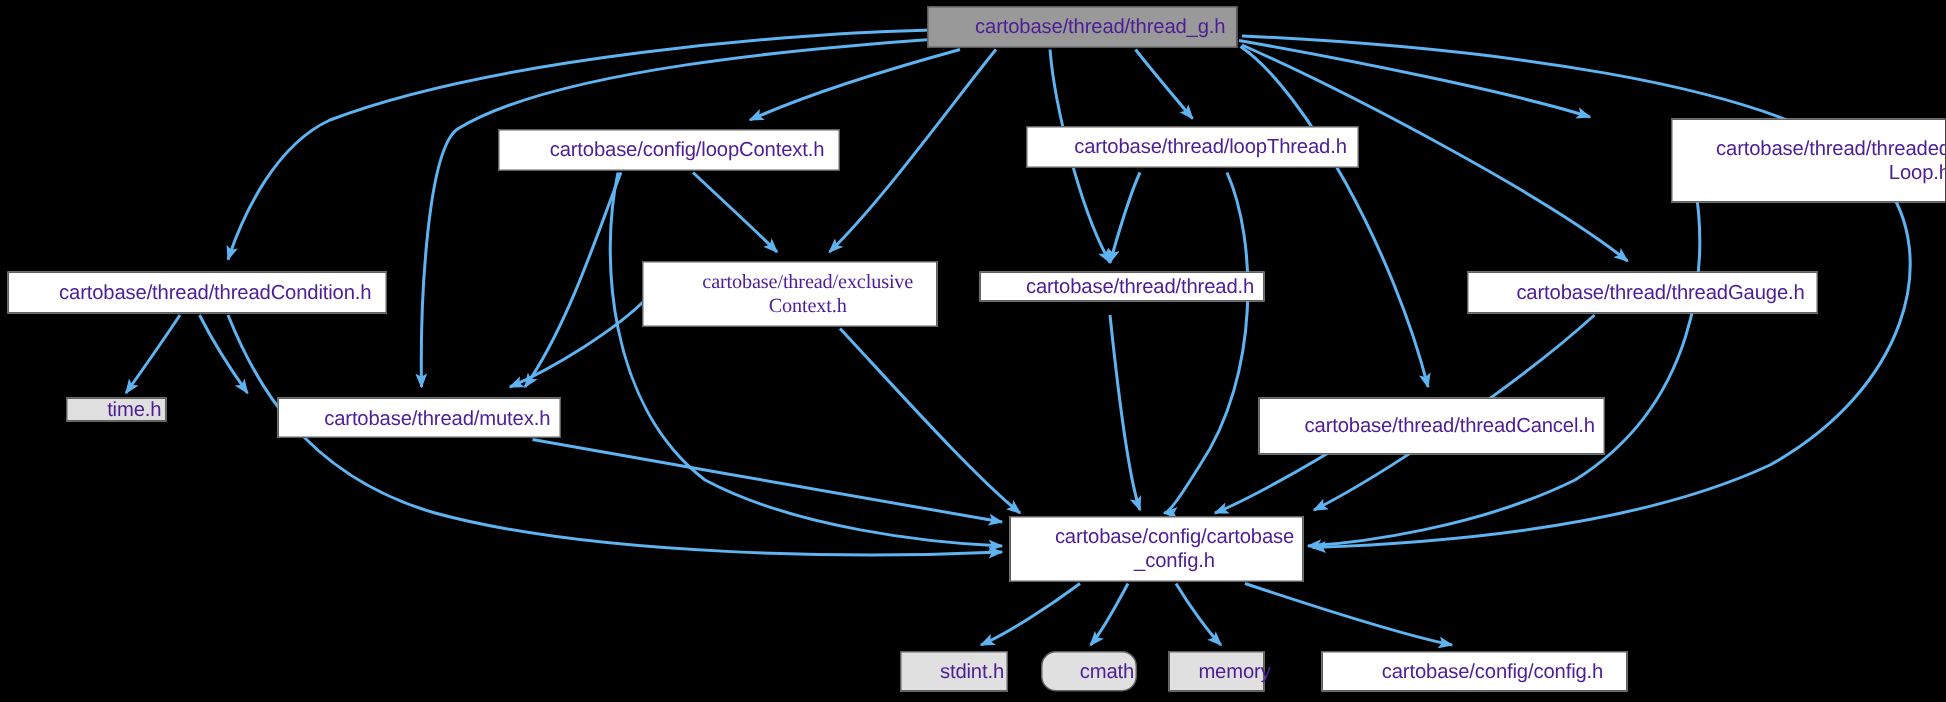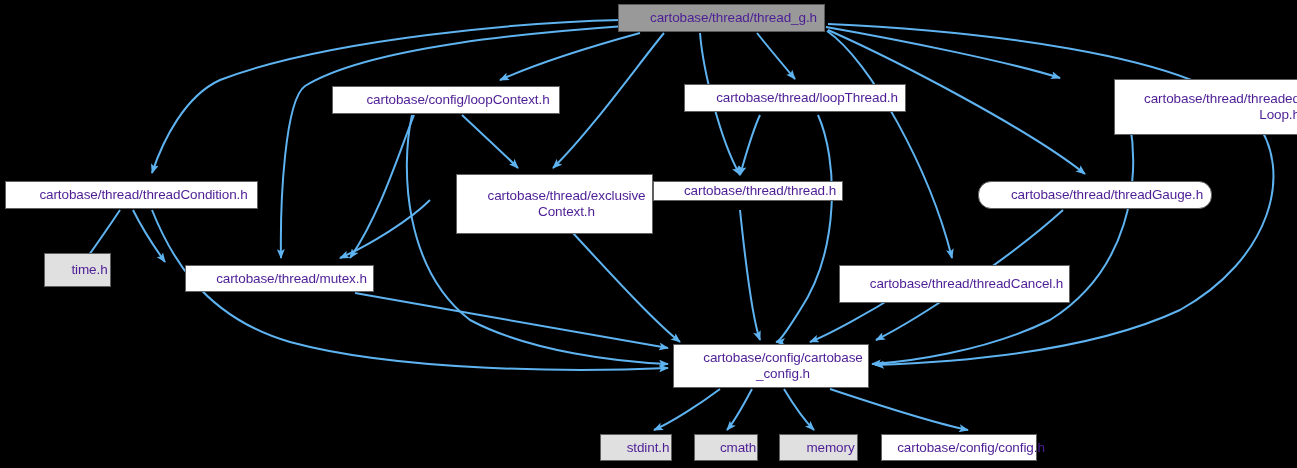--- a/index.html
+++ b/index.html
@@ -93,27 +93,27 @@
         <path d="M 830,389 C 875,404 938,424 968,430" fill="none" stroke="#5eb3f0" stroke-width="2" marker-end="url(#arrowhead)"></path>
       </g>
   </svg>
   <div id="node-layer">
       <div class="node-box fill-root" style="left: 618px; top: 4px; width: 207px; height: 28px;"><span class="node-label">cartobase/thread/thread_g.h</span></div>
       <div class="node-box fill-white" style="left: 332px; top: 86px; width: 228px; height: 28px;"><span class="node-label">cartobase/config/loopContext.h</span></div>
       <div class="node-box fill-white" style="left: 684px; top: 84px; width: 222px; height: 28px;"><span class="node-label">cartobase/thread/loopThread.h</span></div>
       <div class="node-box fill-white" style="left: 1114px; top: 79px; width: 192px; height: 56px; text-align: right;"><span class="node-label">cartobase/thread/threaded
 Loop.h</span></div>
       <div class="node-box fill-white" style="left: 5px; top: 181px; width: 253px; height: 28px;"><span class="node-label">cartobase/thread/threadCondition.h</span></div>
-      <div class="node-box fill-white" style="left: 456px; top: 174px; width: 197px; height: 60px;"><span class="node-label">cartobase/thread/exclusive
+      <div class="node-box fill-white" style="left: 428px; top: 174px; width: 197px; height: 44px; font-family: Liberation Serif, serif;"><span class="node-label">cartobase/thread/exclusive
 Context.h</span></div>
       <div class="node-box fill-white" style="left: 653px; top: 181px; width: 190px; height: 20px;"><span class="node-label">cartobase/thread/thread.h</span></div>
-      <div class="node-box fill-white" style="left: 978px; top: 181px; width: 234px; height: 28px; border-radius: 13px;"><span class="node-label">cartobase/thread/threadGauge.h</span></div>
-      <div class="node-box fill-gray" style="left: 44px; top: 253px; width: 67px; height: 34px; align-items: center;"><span class="node-label">time.h</span></div>
+      <div class="node-box fill-white" style="left: 978px; top: 181px; width: 234px; height: 28px;"><span class="node-label">cartobase/thread/threadGauge.h</span></div>
+      <div class="node-box fill-gray" style="left: 44px; top: 265px; width: 67px; height: 16px; align-items: center;"><span class="node-label">time.h</span></div>
       <div class="node-box fill-white" style="left: 185px; top: 265px; width: 189px; height: 27px;"><span class="node-label">cartobase/thread/mutex.h</span></div>
       <div class="node-box fill-white" style="left: 839px; top: 265px; width: 231px; height: 38px;"><span class="node-label">cartobase/thread/threadCancel.h</span></div>
       <div class="node-box fill-white" style="left: 673px; top: 344px; width: 196px; height: 44px;"><span class="node-label">cartobase/config/cartobase
 _config.h</span></div>
       <div class="node-box fill-gray" style="left: 600px; top: 434px; width: 72px; height: 27px;"><span class="node-label">stdint.h</span></div>
-      <div class="node-box fill-gray" style="left: 694px; top: 434px; width: 64px; height: 27px;"><span class="node-label">cmath</span></div>
-      <div class="node-box fill-gray" style="left: 779px; top: 434px; width: 79px; height: 27px;"><span class="node-label">memory</span></div>
-      <div class="node-box fill-white" style="left: 881px; top: 434px; width: 156px; height: 27px;"><span class="node-label">cartobase/config/config.h</span></div>
+      <div class="node-box fill-gray" style="left: 694px; top: 434px; width: 64px; height: 27px; border-radius: 10px;"><span class="node-label">cmath</span></div>
+      <div class="node-box fill-gray" style="left: 779px; top: 434px; width: 64px; height: 27px;"><span class="node-label">memory</span></div>
+      <div class="node-box fill-white" style="left: 881px; top: 434px; width: 204px; height: 27px;"><span class="node-label">cartobase/config/config.h</span></div>
     </div>
 </div>
 
 </body></html>

